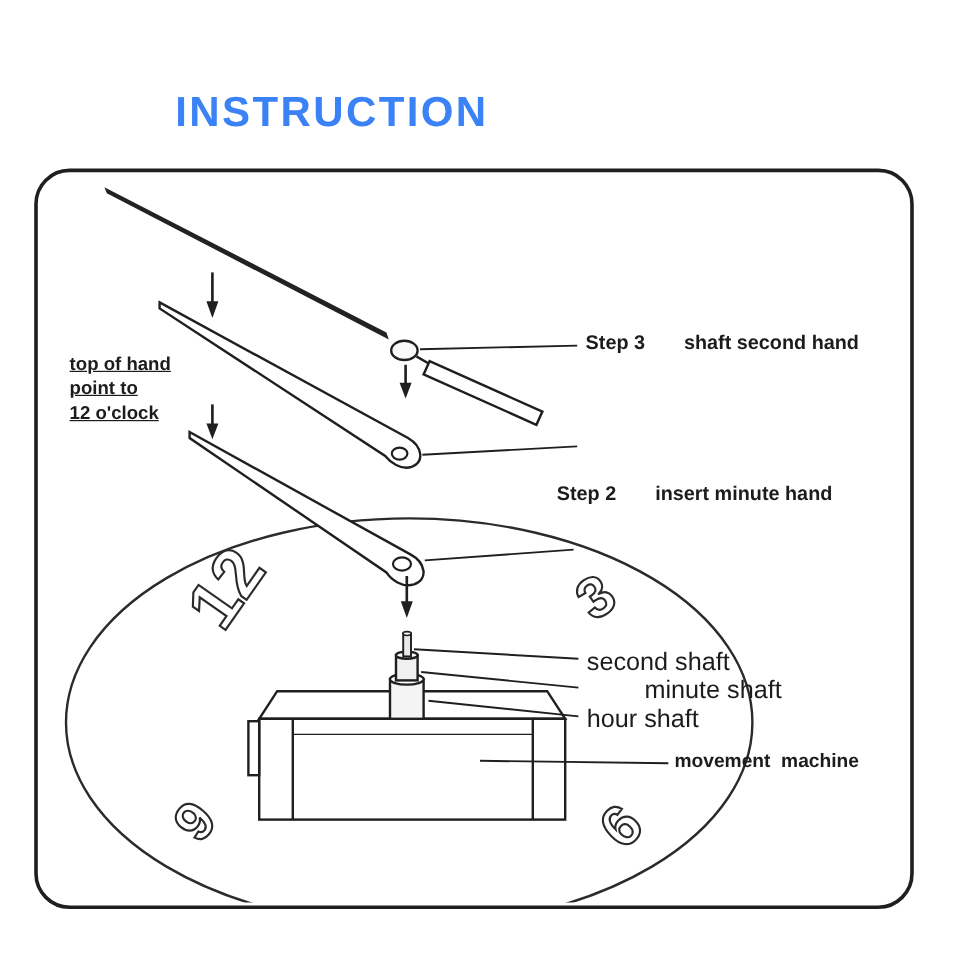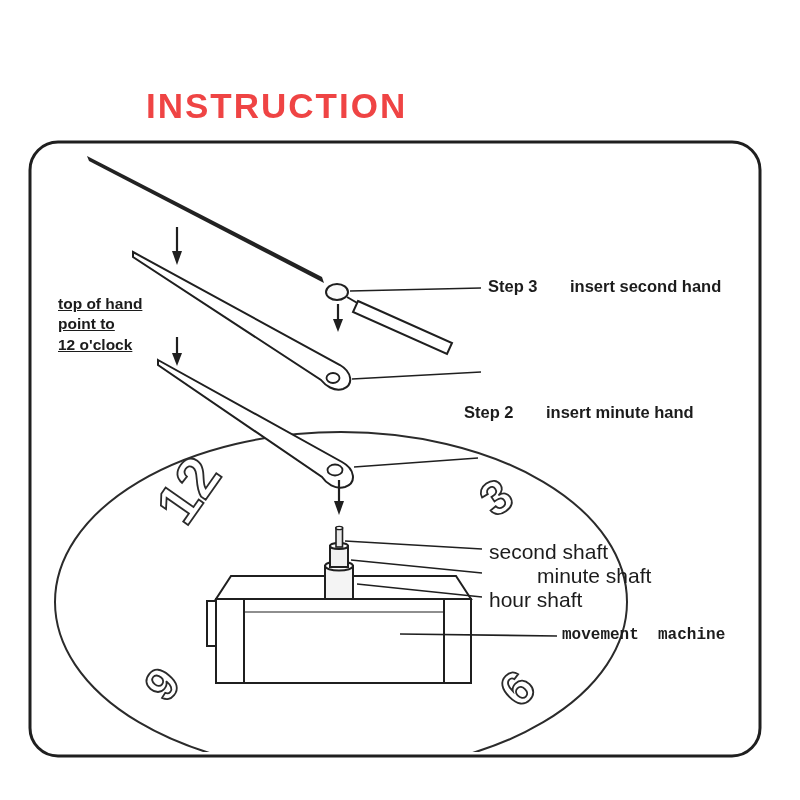--- a/index.html
+++ b/index.html
@@ -3,37 +3,37 @@
 <meta charset="utf-8">
 <style>
   html,body{margin:0;padding:0;background:#ffffff;}
   #stage{
     position:relative;width:800px;height:800px;background:#ffffff;overflow:hidden;
     font-family:"Liberation Sans","DejaVu Sans",sans-serif;color:#1c1c1c;
   }
   #art{position:absolute;left:0;top:0;}
   .lbl{position:absolute;color:#1c1c1c;}
   .title{
-    left:146px;top:86px;font-size:35px;font-weight:800;letter-spacing:2px;color:#ef4444;
+    left:146px;top:74px;font-size:35px;font-weight:800;letter-spacing:2px;color:#3b82f6;
   }
   .note{
     left:58px;top:294px;font-size:15.5px;font-weight:700;line-height:1.32;text-decoration:underline;
   }
   .step{
     font-size:16.5px;font-weight:600;display:flex;white-space:nowrap;
   }
   .step .step-no{width:82px;}
   .step3{left:488px;top:277px;justify-content:center;}
   .step2{left:464px;top:362px;margin-top:41px;}
   .step1{left:488px;top:448px;}
   .shaft{font-size:21px;font-weight:400;white-space:nowrap;}
   .shaft-second{left:489px;top:540px;}
   .shaft-minute{left:489px;top:564px;margin-left:48px;}
   .shaft-hour{left:489px;top:588px;}
-  .machine{left:562px;top:626px;font-size:16px;font-weight:700;white-space:pre;font-family:Liberation Mono, monospace;}
+  .machine{left:562px;top:626px;font-size:16px;font-weight:700;white-space:pre;}
 </style>
 </head>
 <body>
 
 <div id="stage">
 
   <svg id="art" width="800" height="800" viewBox="0 0 800 800">
     <defs>
       <clipPath id="frameClip">
         <rect x="34" y="146" width="722" height="606" rx="24"></rect>
@@ -111,21 +111,21 @@
   <div class="lbl title">INSTRUCTION</div>
 
   <div class="lbl note">
     <div>top of hand</div>
     <div>point to</div>
     <div>12 o'clock</div>
   </div>
 
   <div class="lbl step step3">
     <span class="step-no">Step 3</span>
-    <span>insert second hand</span>
+    <span>shaft second hand</span>
   </div>
   <div class="lbl step step2">
     <span class="step-no">Step 2</span>
     <span>insert minute hand</span>
   </div>
 
   <div class="lbl shaft shaft-second">second shaft</div>
   <div class="lbl shaft shaft-minute">minute shaft</div>
   <div class="lbl shaft shaft-hour">hour shaft</div>
 

